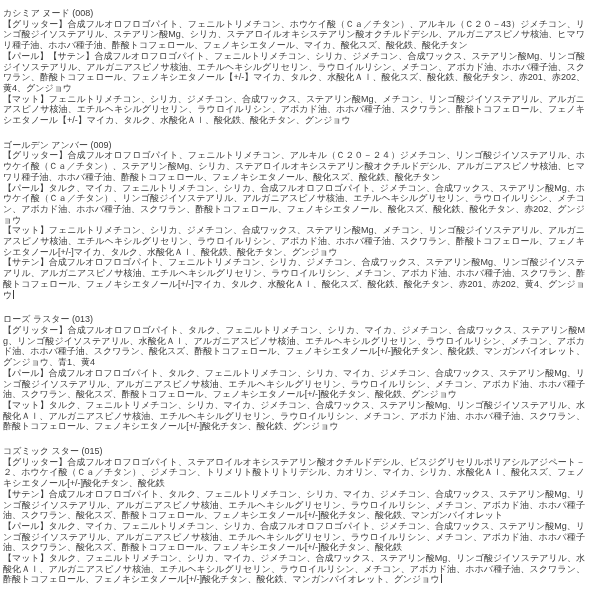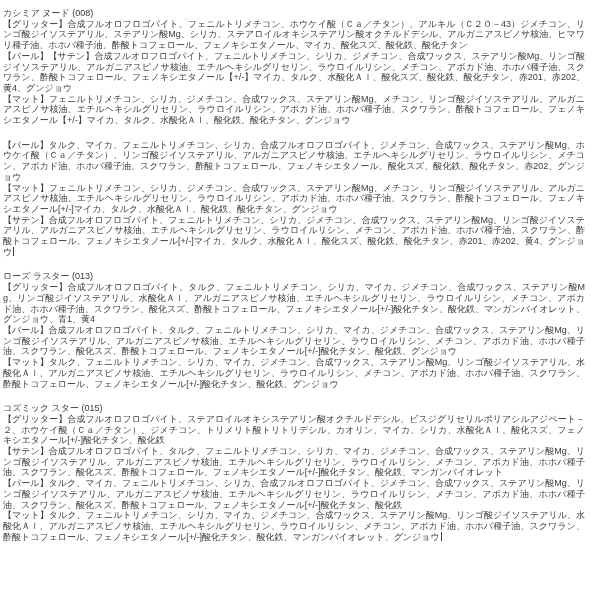--- a/index.html
+++ b/index.html
@@ -41,20 +41,22 @@
 <body>
 
 <div class="section">
   <div class="product-title">カシミア ヌード (008)</div>
   <p class="block"><span>【グリッター】合成フルオロフロゴパイト、フェニルトリメチコン、ホウケイ酸（Ｃａ／チタン）、アルキル（Ｃ２０－43）ジメチコン、リンゴ酸ジイソステアリル、ステアリン酸Mg、シリカ、ステアロイルオキシステアリン酸オクチルドデシル、アルガニアスピノサ核油、ヒマワリ種子油、ホホバ種子油、酢酸トコフェロール、フェノキシエタノール、マイカ、酸化スズ、酸化鉄、酸化チタン</span></p>
   <p class="block"><span>【パール】【サテン】合成フルオロフロゴパイト、フェニルトリメチコン、シリカ、ジメチコン、合成ワックス、ステアリン酸Mg、リンゴ酸ジイソステアリル、アルガニアスピノサ核油、エチルヘキシルグリセリン、ラウロイルリシン、メチコン、アボカド油、ホホバ種子油、スクワラン、酢酸トコフェロール、フェノキシエタノール【+/-】マイカ、タルク、水酸化Ａｌ、酸化スズ、酸化鉄、酸化チタン、赤201、赤202、黄4、グンジョウ</span></p>
   <p class="block"><span>【マット】フェニルトリメチコン、シリカ、ジメチコン、合成ワックス、ステアリン酸Mg、メチコン、リンゴ酸ジイソステアリル、アルガニアスピノサ核油、エチルヘキシルグリセリン、ラウロイルリシン、アボカド油、ホホバ種子油、スクワラン、酢酸トコフェロール、フェノキシエタノール【+/-】マイカ、タルク、水酸化Ａｌ、酸化鉄、酸化チタン、グンジョウ</span></p>
 </div>
 
 <div class="section">
+  <div class="product-title">ゴールデン アンバー (009)</div>
+  <p class="block"><span>【グリッター】合成フルオロフロゴパイト、フェニルトリメチコン、アルキル（Ｃ２０－２４）ジメチコン、リンゴ酸ジイソステアリル、ホウケイ酸（Ｃａ／チタン）、ステアリン酸Mg、シリカ、ステアロイルオキシステアリン酸オクチルドデシル、アルガニアスピノサ核油、ヒマワリ種子油、ホホバ種子油、酢酸トコフェロール、フェノキシエタノール、酸化スズ、酸化鉄、酸化チタン</span></p>
   <p class="block"><span>【パール】タルク、マイカ、フェニルトリメチコン、シリカ、合成フルオロフロゴパイト、ジメチコン、合成ワックス、ステアリン酸Mg、ホウケイ酸（Ｃａ／チタン）、リンゴ酸ジイソステアリル、アルガニアスピノサ核油、エチルヘキシルグリセリン、ラウロイルリシン、メチコン、アボカド油、ホホバ種子油、スクワラン、酢酸トコフェロール、フェノキシエタノール、酸化スズ、酸化鉄、酸化チタン、赤202、グンジョウ</span></p>
   <p class="block"><span>【マット】フェニルトリメチコン、シリカ、ジメチコン、合成ワックス、ステアリン酸Mg、メチコン、リンゴ酸ジイソステアリル、アルガニアスピノサ核油、エチルヘキシルグリセリン、ラウロイルリシン、アボカド油、ホホバ種子油、スクワラン、酢酸トコフェロール、フェノキシエタノール[+/-]マイカ、タルク、水酸化Ａｌ、酸化鉄、酸化チタン、グンジョウ</span></p>
   <p class="block"><span>【サテン】合成フルオロフロゴパイト、フェニルトリメチコン、シリカ、ジメチコン、合成ワックス、ステアリン酸Mg、リンゴ酸ジイソステアリル、アルガニアスピノサ核油、エチルヘキシルグリセリン、ラウロイルリシン、メチコン、アボカド油、ホホバ種子油、スクワラン、酢酸トコフェロール、フェノキシエタノール[+/-]マイカ、タルク、水酸化Ａｌ、酸化スズ、酸化鉄、酸化チタン、赤201、赤202、黄4、グンジョウ</span><span class="caret"></span></p>
 </div>
 
 <div class="section">
   <div class="product-title">ローズ ラスター (013)</div>
   <p class="block"><span>【グリッター】合成フルオロフロゴパイト、タルク、フェニルトリメチコン、シリカ、マイカ、ジメチコン、合成ワックス、ステアリン酸Mg、リンゴ酸ジイソステアリル、水酸化Ａｌ、アルガニアスピノサ核油、エチルヘキシルグリセリン、ラウロイルリシン、メチコン、アボカド油、ホホバ種子油、スクワラン、酸化スズ、酢酸トコフェロール、フェノキシエタノール[+/-]酸化チタン、酸化鉄、マンガンバイオレット、グンジョウ、青1、黄4</span></p>
   <p class="block"><span>【パール】合成フルオロフロゴパイト、タルク、フェニルトリメチコン、シリカ、マイカ、ジメチコン、合成ワックス、ステアリン酸Mg、リンゴ酸ジイソステアリル、アルガニアスピノサ核油、エチルヘキシルグリセリン、ラウロイルリシン、メチコン、アボカド油、ホホバ種子油、スクワラン、酸化スズ、酢酸トコフェロール、フェノキシエタノール[+/-]酸化チタン、酸化鉄、グンジョウ</span></p>
   <p class="block"><span>【マット】タルク、フェニルトリメチコン、シリカ、マイカ、ジメチコン、合成ワックス、ステアリン酸Mg、リンゴ酸ジイソステアリル、水酸化Ａｌ、アルガニアスピノサ核油、エチルヘキシルグリセリン、ラウロイルリシン、メチコン、アボカド油、ホホバ種子油、スクワラン、酢酸トコフェロール、フェノキシエタノール[+/-]酸化チタン、酸化鉄、グンジョウ</span></p>

